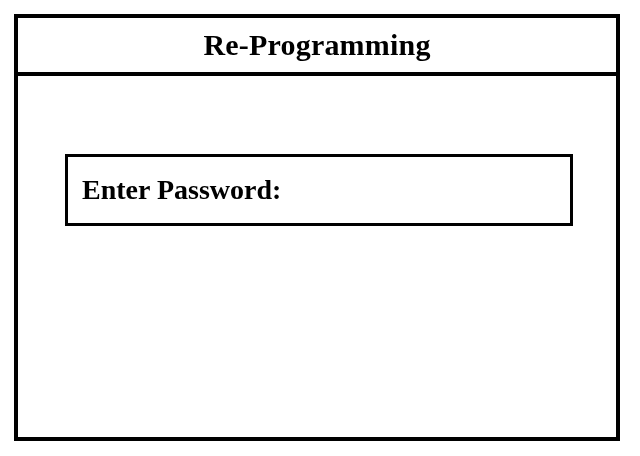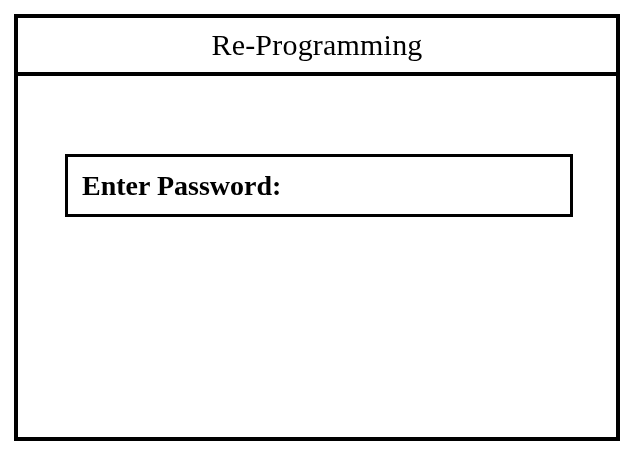--- a/index.html
+++ b/index.html
@@ -47,21 +47,21 @@
     border-bottom: 4px solid #000000;
     background: #ffffff;
     display: flex;
     align-items: center;
     justify-content: center;
   }
 
   .window-title {
     font-family: "Liberation Serif", "DejaVu Serif", serif;
     font-size: 30px;
-    font-weight: 400;
+    font-weight: 700;
     color: #000000;
     letter-spacing: 0.2px;
     line-height: 1;
     white-space: nowrap;
     user-select: none;
   }
 
   
   .client-area {
     position: absolute;
@@ -71,21 +71,21 @@
     bottom: 0;
     background: #ffffff;
   }
 
   
   .password-box {
     position: absolute;
     left: 47px;
     top: 74px;
     width: 508px;
-    height: 63px;
+    height: 72px;
     box-sizing: border-box;
     border: 3px solid #000000;
     background: #ffffff;
     display: flex;
     align-items: center;
     cursor: text;
   }
 
   .password-label {
     font-family: "Liberation Serif", "DejaVu Serif", serif;

